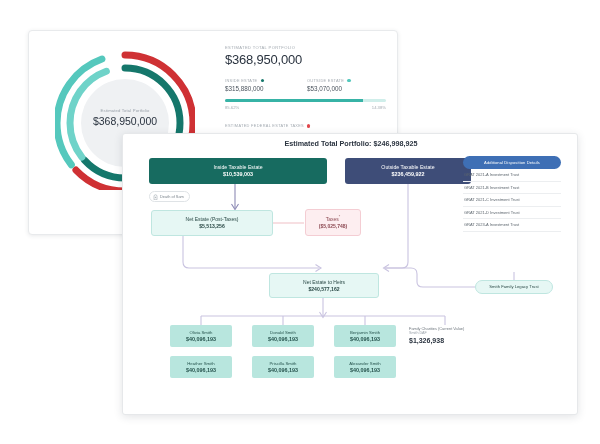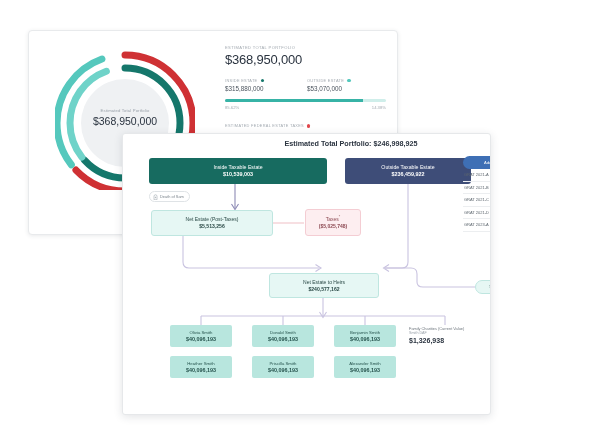--- a/index.html
+++ b/index.html
@@ -73,21 +73,21 @@
     display: flex; justify-content: space-between;
     margin-top: 3px; width: 161px;
     font-size: 4.2px; color: #a4abb2;
   }
   .sum-sep { height: 13px; }
 
   
   .front-card {
     position: absolute;
     left: 122px; top: 133px;
-    width: 369px; height: 282px;
+    width: 456px; height: 282px;
     background: #ffffff;
     border: 1px solid #e6e8ea;
     border-radius: 3px;
     box-shadow: 0 2px 9px rgba(40,50,60,0.13);
     overflow: hidden;
   }
   .fc-title {
     position: absolute; left: 0; top: 5px; width: 456px;
     text-align: center;
     font-size: 7.2px; font-weight: bold; color: #2b3440;

